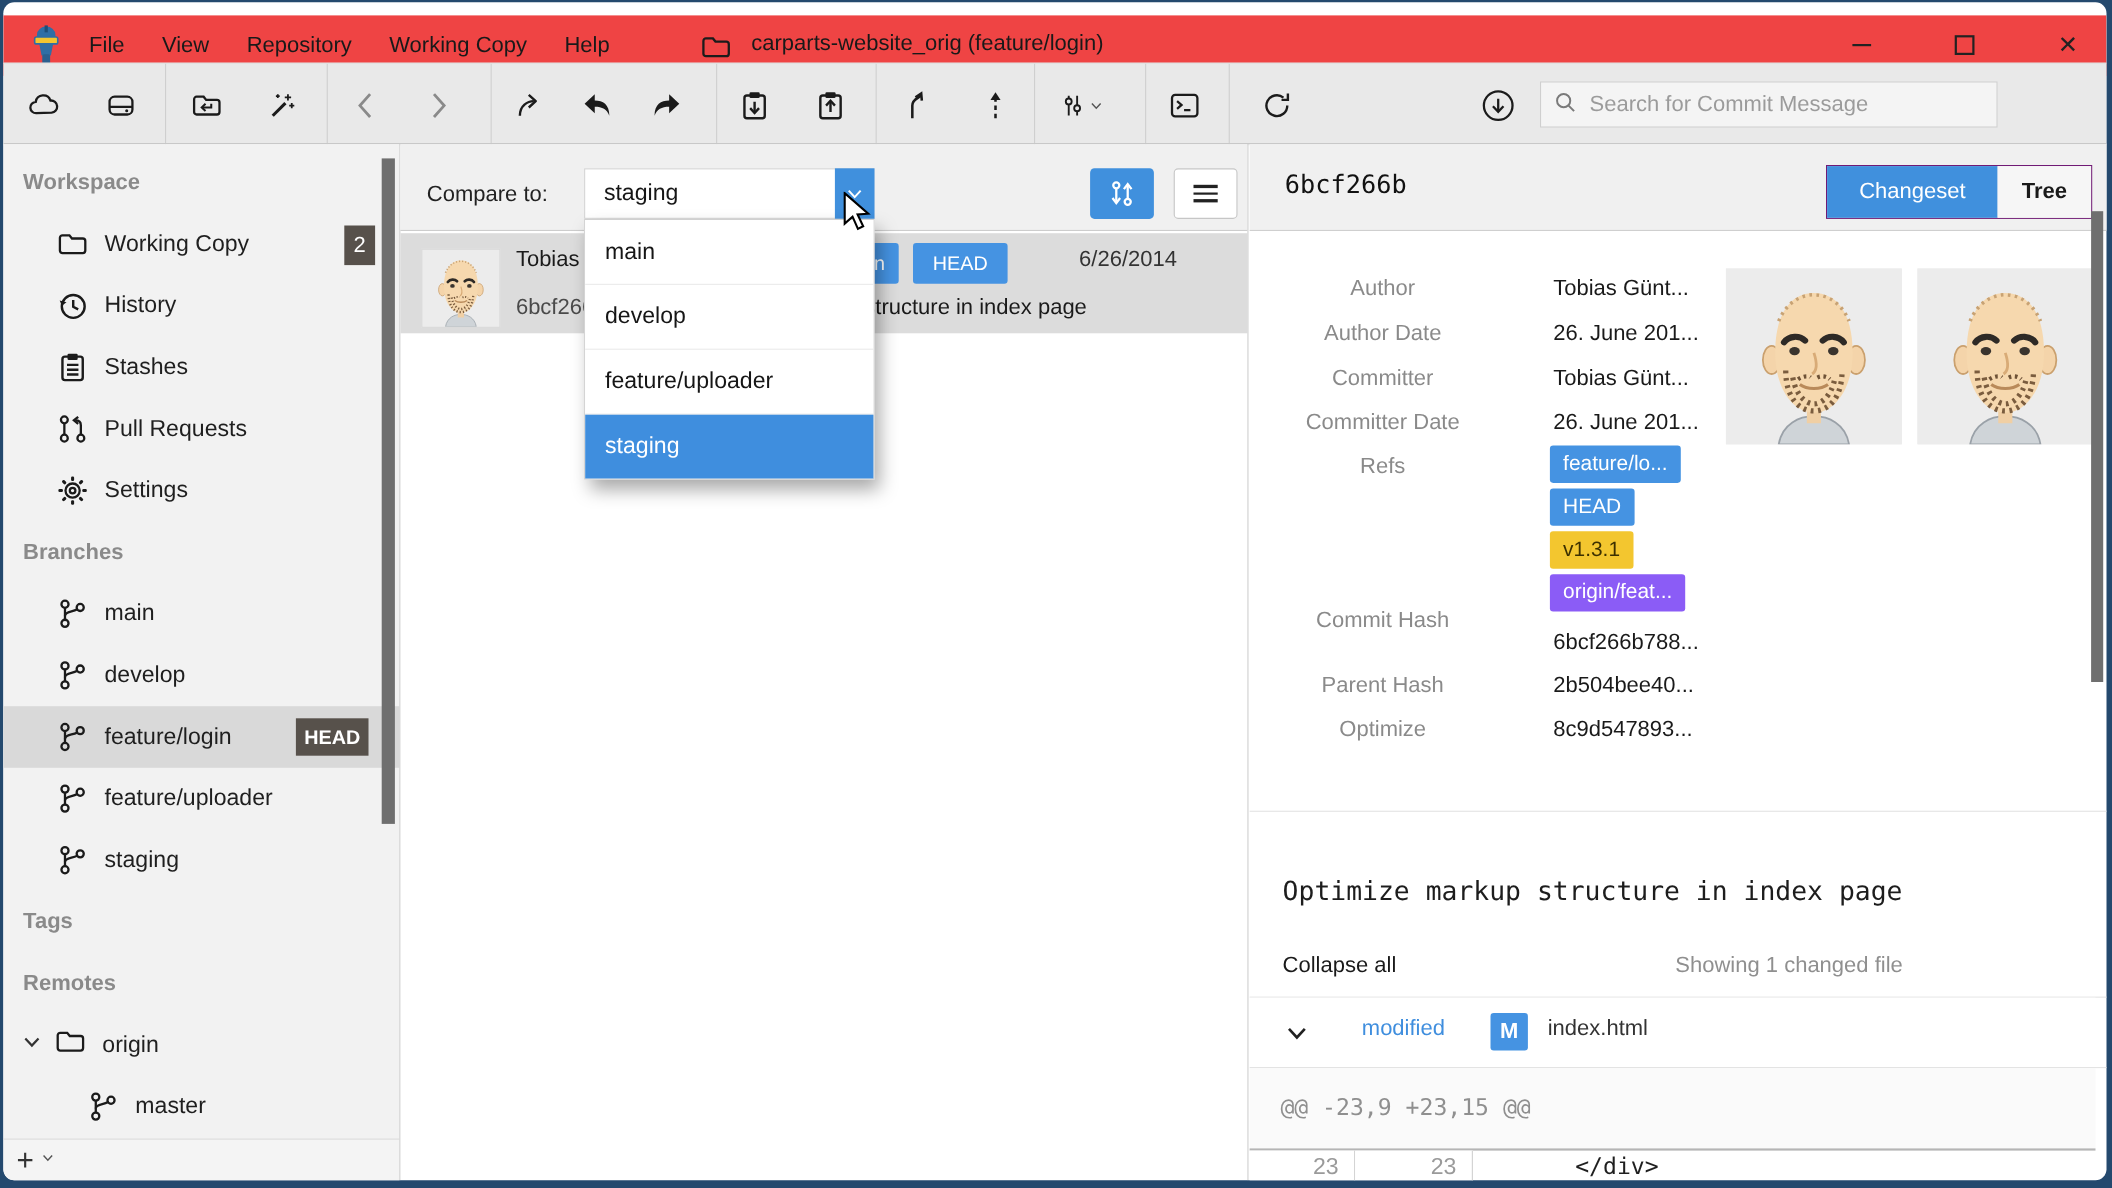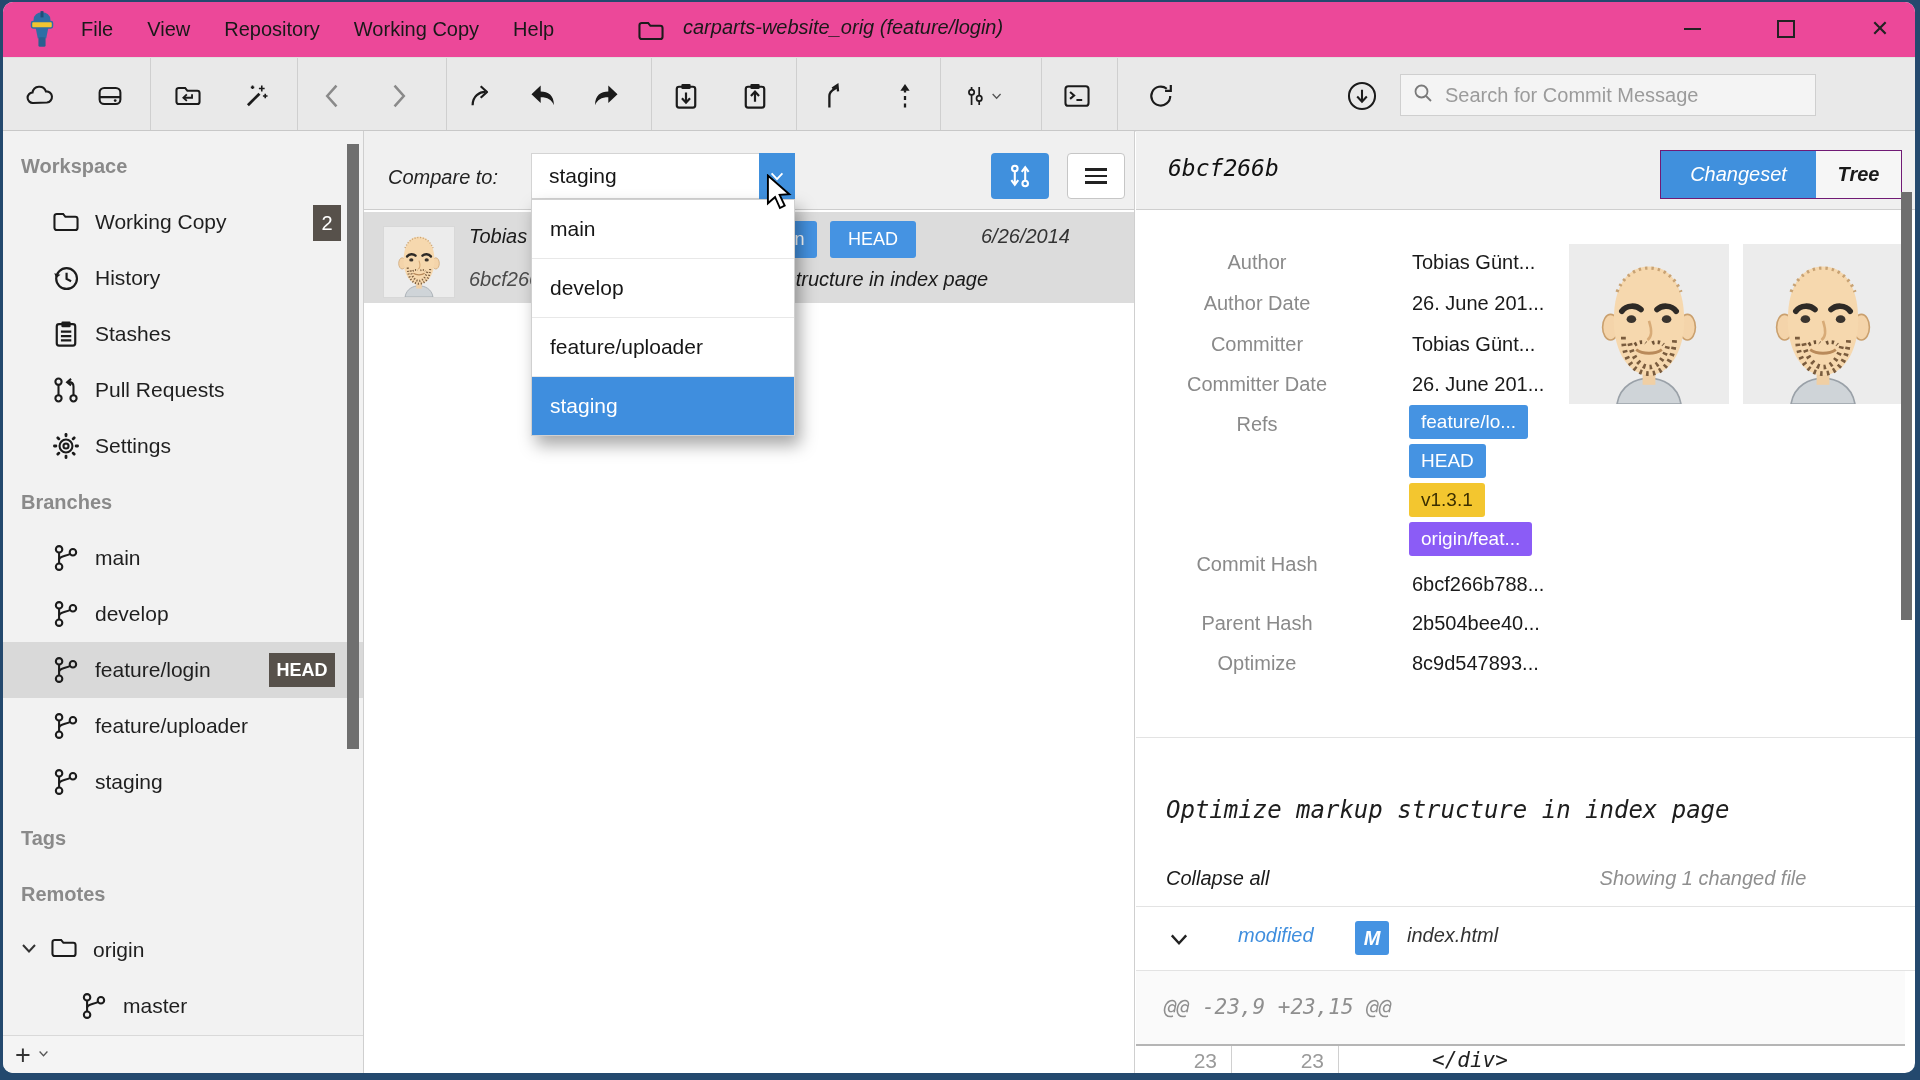--- a/index.html
+++ b/index.html
@@ -1,23 +1,23 @@
 <!DOCTYPE html>
 <html><head>
 <meta charset="utf-8">
 <style>
   html,body{margin:0;padding:0;background:#24496e;width:1920px;height:1080px;
     font-family:"Liberation Sans","DejaVu Sans",sans-serif;-webkit-font-smoothing:antialiased;}
   .mono{font-family:"DejaVu Sans Mono","Liberation Mono",monospace;}
   .window{position:absolute;top:2px;left:3px;width:1912px;height:1071px;background:#fff;
     border-radius:10px;overflow:hidden;}
-  .abs{position:absolute;font-style:italic;}
+  .abs{position:absolute;}
   .flexc{display:flex;align-items:center;}
   
-  .titlebar{position:absolute;left:0;top:0;width:100%;height:55px;background:#ec4899;}
+  .titlebar{position:absolute;left:0;top:12px;width:100%;height:55px;background:#ef4444;}
   .menu-item{font-size:20px;color:#191919;padding:4px 2px;}
   .win-btn{position:absolute;top:10px;width:34px;height:34px;display:flex;align-items:center;justify-content:center;color:#222;}
   
   .toolbar{position:absolute;left:0;top:55px;width:100%;height:74px;background:#e9e9e9;border-top:1px solid #e0e0e0;}
   .tb-sep{position:absolute;top:0;width:1px;height:74px;background:#cfcfcf;}
   .icon-btn{position:absolute;top:19px;width:40px;height:38px;display:flex;align-items:center;justify-content:center;color:#1b1b1b;}
   .gray-ic{color:#8a8a8a;}
   .search{position:absolute;left:1397px;top:16px;width:416px;height:42px;background:#f4f4f4;border:1px solid #cfcfcf;display:flex;align-items:center;box-sizing:border-box;}
   .search input{border:0;outline:0;background:transparent;font-size:20px;color:#444;width:420px;font-family:inherit;}
   .search input::placeholder{color:#9b9b9b;}
@@ -555,21 +555,21 @@
         <use href="#i-avatar"></use>
       </svg></div>
   <div class="avatar-box" style="left:1740px"><svg width="160" height="160">
         <use href="#i-avatar"></use>
       </svg></div>
 
   <div class="hdiv" style="left:1133px;top:735px;width:787px"></div>
 
   <div class="abs mono" style="left:1163px;top:794px;font-size:24px;color:#1d1d1d">Optimize markup structure in index page</div>
   <div class="abs" style="left:1163px;top:865px;font-size:20px;color:#1a1a1a">Collapse all</div>
-  <div class="abs" style="left:1520px;top:865px;width:360px;text-align:center;font-size:20px;color:#8f8f8f">Showing 1 changed file</div>
+  <div class="abs" style="left:1520px;top:865px;width:360px;text-align:left;font-size:20px;color:#8f8f8f">Showing 1 changed file</div>
 
   <div class="hdiv" style="left:1133px;top:904px;width:787px"></div>
 
   <div class="abs" style="left:1133px;top:905px;width:769px;height:63px;background:#fff">
     <span class="abs" style="left:31px;top:20px;color:#222"><svg width="24" height="24">
           <use href="#i-chevdown"></use>
         </svg></span>
     <span class="abs" style="left:102px;top:17px;font-size:20px;color:#3f8ede">modified</span>
     <span class="abs blue-badge" style="left:219px;top:14px;width:34px;height:34px;font-size:20px;font-weight:bold">M</span>
     <span class="abs" style="left:271px;top:17px;font-size:20px;color:#333">index.html</span>

